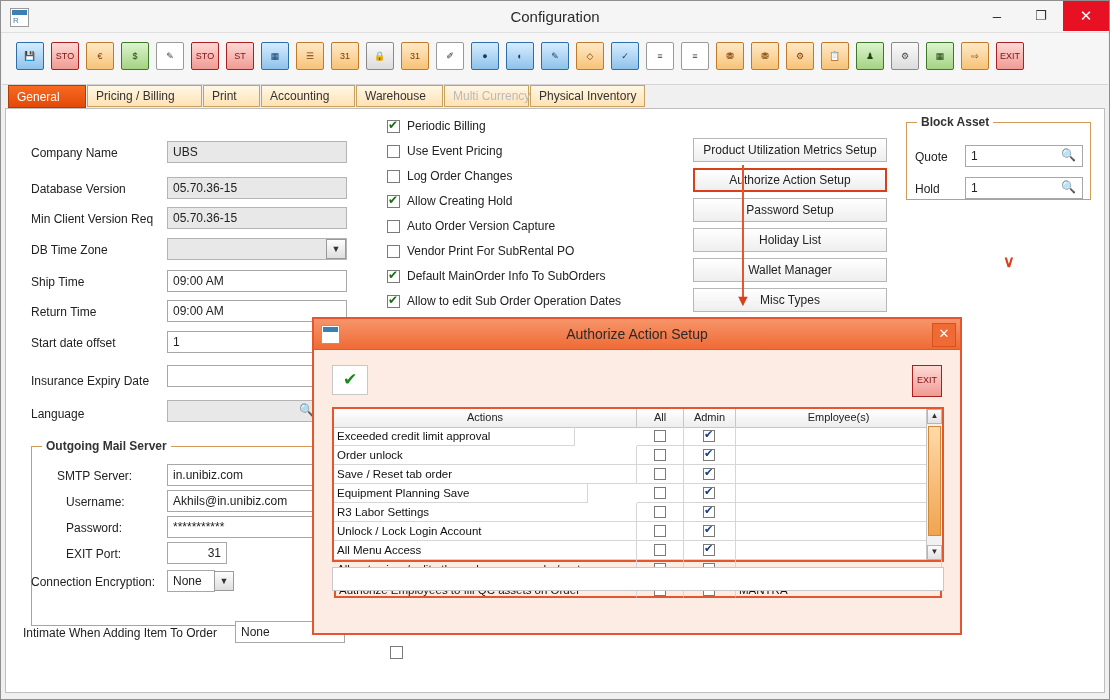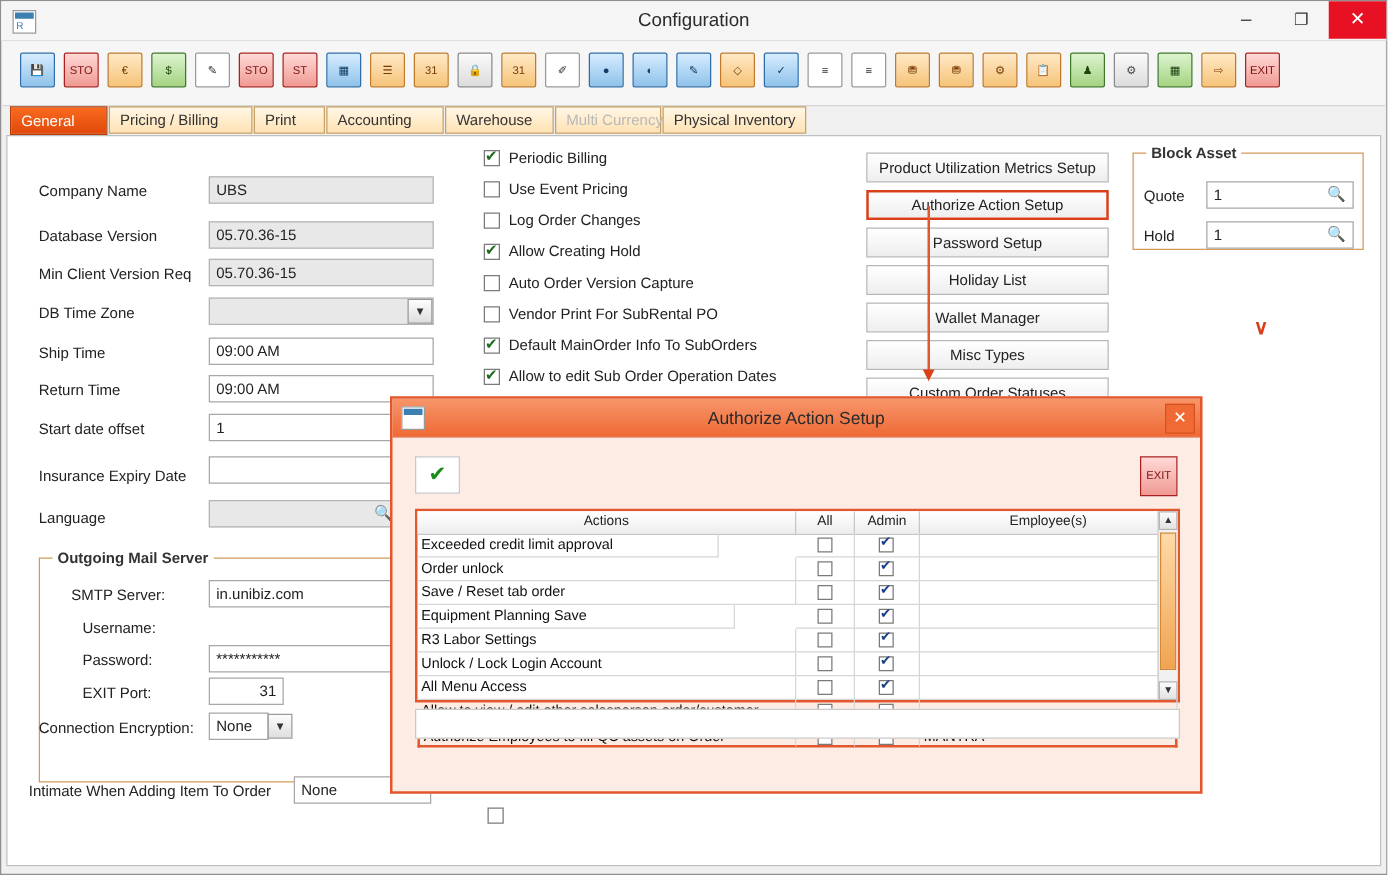--- a/index.html
+++ b/index.html
@@ -140,21 +140,21 @@
     position: absolute; top: -8px; left: 10px; background: #ffffff;
     padding: 0 4px; font-size: 12px; font-weight: bold; color: #333;
   }
 
   
   .sidebtn {
     position: absolute; height: 24px; box-sizing: border-box;
     border: 1px solid #b7b7b7;
     background: linear-gradient(#ffffff, #eeeeee);
     font-size: 12px; color: #222;
-    text-align: center; line-height: 22px;
+    text-align: center; line-height: 22px; margin-top: 16px;
   }
   .sidebtn.sel { border: 2px solid #d8401a; line-height: 20px; }
 
   .arrow-down {
     position: absolute; color: #d8401a; font-size: 16px; font-weight: bold;
   }
 
   
   .modal {
     position: absolute; left: 311px; top: 316px; width: 650px; height: 318px;
@@ -396,20 +396,21 @@
     <div class="fld gray" style="left:161px; top:291px; width:180px"></div>
     <div class="mag" style="left:291px; top:291px">🔍</div>
 
     <div class="group" style="left:25px; top:337px; width:290px; height:180px">
       <div class="gtitle">Outgoing Mail Server</div>
     </div>
     <div class="lbl" style="left:51px; top:360px">SMTP Server:</div>
     <div class="fld" style="left:161px; top:355px; width:180px">in.unibiz.com</div>
 
     <div class="lbl" style="left:60px; top:386px">Username:</div>
+    <div class="fld" style="left:161px; top:381px; width:180px">Akhils@in.unibiz.com</div>
 
     <div class="lbl" style="left:60px; top:412px">Password:</div>
     <div class="fld" style="left:161px; top:407px; width:180px">***********</div>
 
     <div class="lbl" style="left:60px; top:438px">EXIT Port:</div>
     <div class="fld" style="left:161px; top:433px; width:60px; text-align:right">31</div>
 
     <div class="lbl" style="left:25px; top:466px">Connection Encryption:</div>
     <div class="fld" style="left:161px; top:461px; width:48px">None</div>
     <div class="combo-arrow" style="left:208px; top:462px">▼</div>

